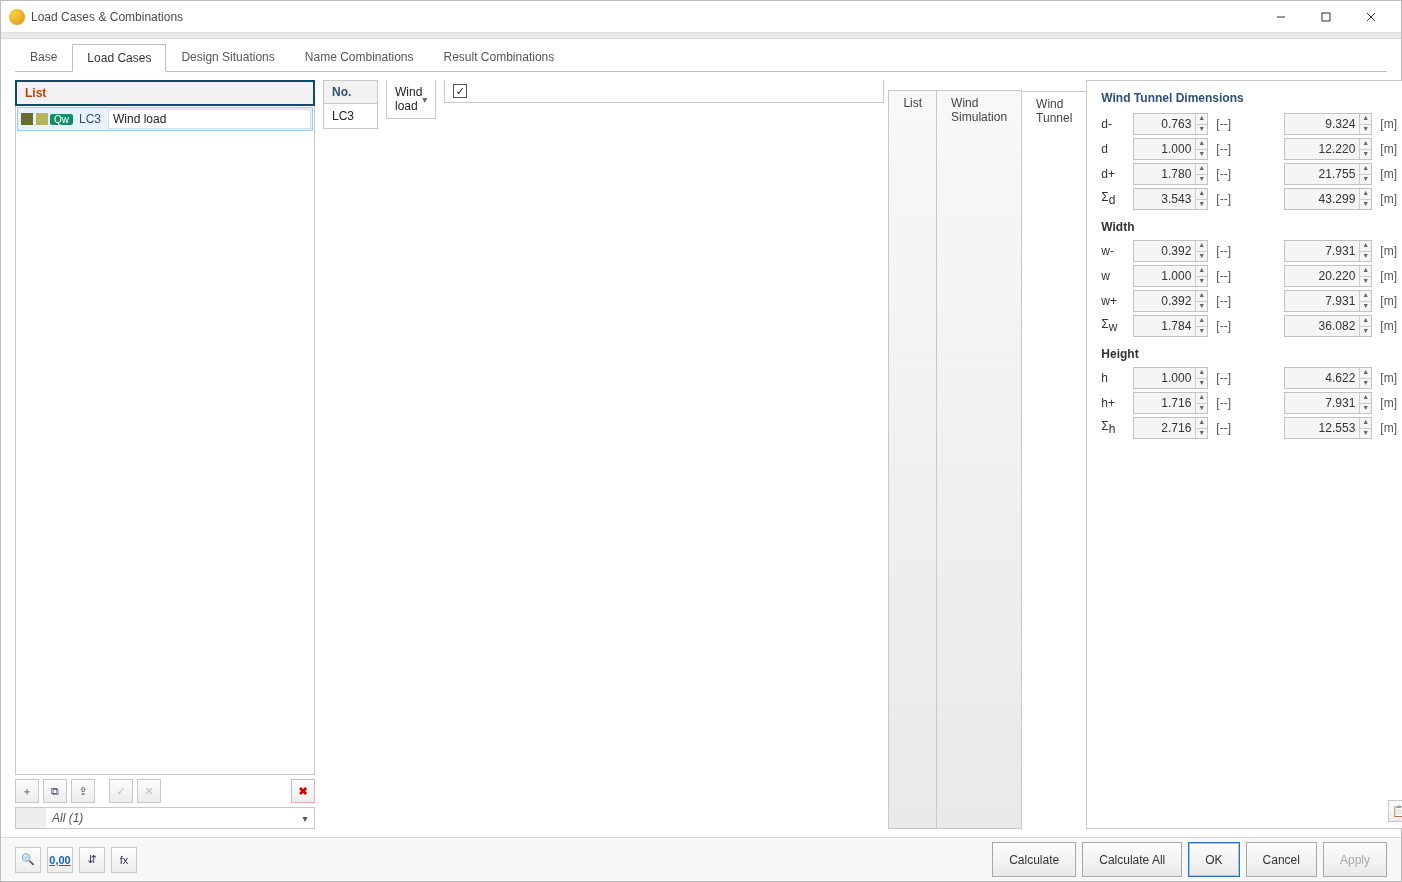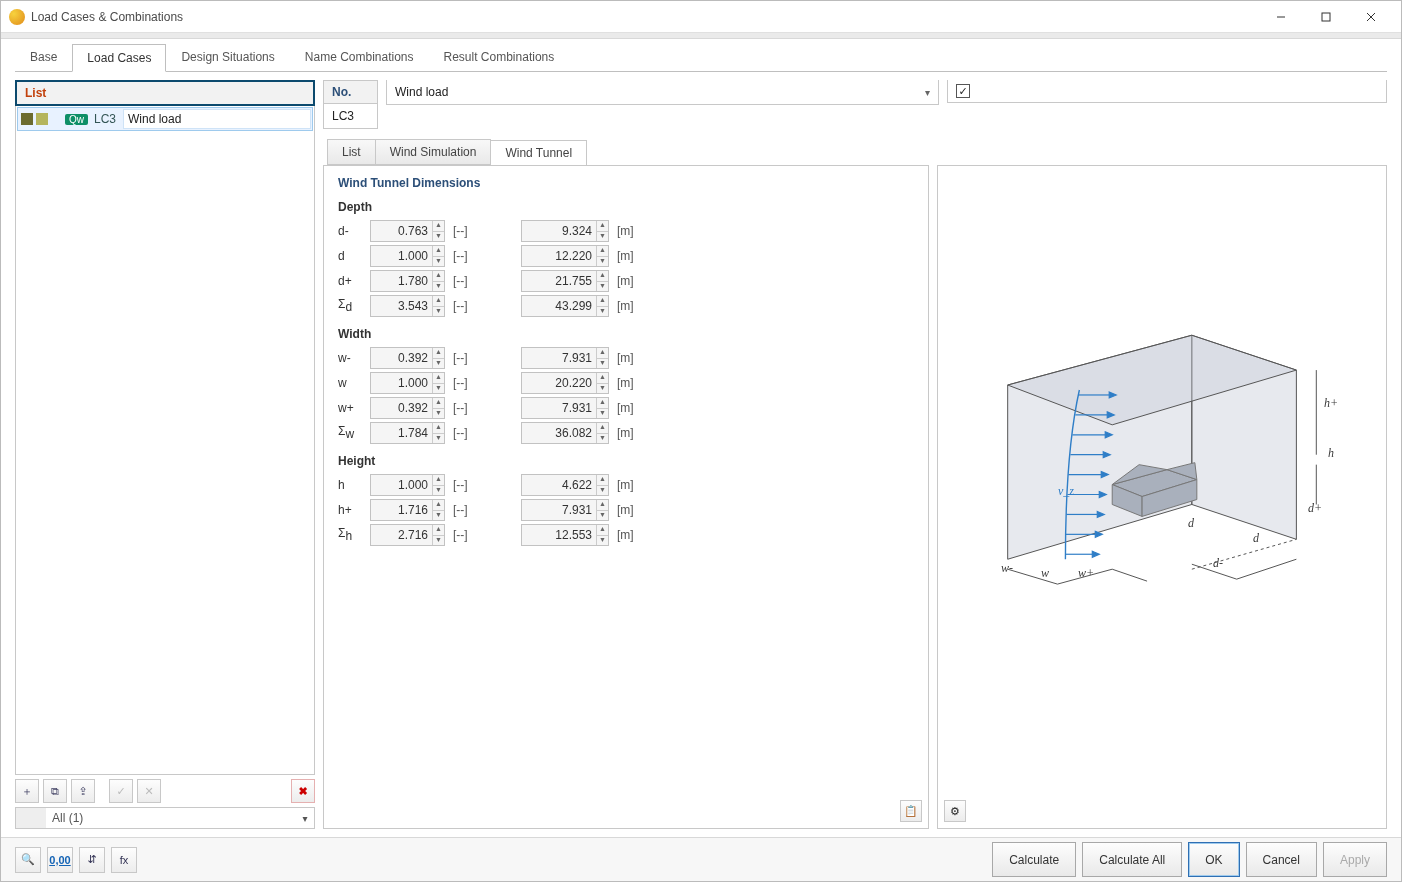--- a/index.html
+++ b/index.html
@@ -16,32 +16,32 @@
   .tab.active { background: #fff; border: 1px solid #bfbfbf; border-bottom: 1px solid #fff; color: #333; position: relative; top: 1px; }
   .tabline { height: 1px; background: #bfbfbf; margin: 0 14px; }
   .body { flex: 1; display: flex; padding: 8px 14px; gap: 8px; min-height: 0; }
   .leftcol { width: 300px; display: flex; flex-direction: column; }
   .panelhdr { background: #f2f2f2; border: 2px solid #0c4a6e; padding: 4px 8px; color: #c2410c; font-weight: 600; }
   .listbox { flex: 1; border: 1px solid #c8c8c8; border-top: none; background: #fff; overflow: auto; }
   .listrow { display: flex; align-items: center; background: #e8f2ff; border: 1px solid #9ecaed; margin: 1px; }
   .listrow .sq { width: 12px; height: 12px; margin-left: 3px; }
   .sq.a { background: #6b6b2f; }
   .sq.b { background: #b5b55d; }
-  .badge { background: #0e8f67; color: #fff; font-size: 10px; padding: 0 4px; margin-left: 17px; border-radius: 2px; }
+  .badge { background: #0e8f67; color: #fff; font-size: 10px; padding: 0 4px; margin-left: 2px; border-radius: 2px; }
   .listrow .lc { margin: 0 6px; color: #355; }
   .listrow .nm { flex: 1; padding: 2px 4px; background: #fff; border: 1px solid #cfe3f7; margin: 1px; }
   .lefttoolbar { display: flex; gap: 4px; padding: 4px 0; align-items: center; }
   .tbtn { width: 24px; height: 24px; border: 1px solid #c8c8c8; background: linear-gradient(#fdfdfd,#ececec); display: flex; align-items: center; justify-content: center; font-size: 11px; color: #446; }
   .tbtn.dis { color: #bbb; }
   .tbtn.del { color: #c00; font-weight: bold; margin-left: auto; border-color:#e5b0b0;}
   .filtersel { display: flex; align-items: center; border: 1px solid #c8c8c8; background: #fff; height: 22px; }
   .filtersel .pad { width: 30px; background:#eee; height:100%; }
-  .filtersel .txt { flex:1; padding: 0 6px; color:#555;}
+  .filtersel .txt { flex:1; padding: 0 6px; color:#555;font-style:italic;}
   .filtersel .chev { width: 18px; text-align:center; color:#555;}
-  .rightcol { flex: 1; display: flex; flex-direction: column; min-width: 0; }
+  .rightcol { flex: 1; display: flex; flex-direction: row; min-width: 0; }
   .toprow { display: flex; gap: 8px; }
   .fld { display: flex; flex-direction: column; }
   .fld .hdr { background: #f2f2f2; border: 1px solid #c8c8c8; padding: 4px 8px; color: #2c4f78; font-weight: 600; }
   .fld .val { border: 1px solid #c8c8c8; border-top: none; padding: 5px 8px; display:flex; align-items:center;}
   .no { width: 55px; }
   .lcn { flex:1; }
   .lcn .val { justify-content: space-between; }
   .chev { color:#666; font-size:10px;}
   .tosolve { width: 440px; }
   .tosolve .val { padding: 4px 8px;}
@@ -162,21 +162,20 @@
       <div class="subtabs" id="sub-tabs">
           <div class="subtab">List</div>
           <div class="subtab">Wind Simulation</div>
           <div class="subtab active">Wind Tunnel</div>
         </div>
 
       <div class="subrow">
         <div class="formpane">
           <div class="section-title">Wind Tunnel Dimensions</div>
           <div id="groups">
-              <div class="group-title">Depth</div>
               <div class="prow">
                 <div class="plabel">d-</div>
                 <div class="spin ">
                   <div class="sv">0.763</div>
                   <div class="sbtns">
                     <div class="sbtn">▲</div>
                     <div class="sbtn">▼</div>
                   </div>
                 </div>
                 <div class="unit">[--]</div>

